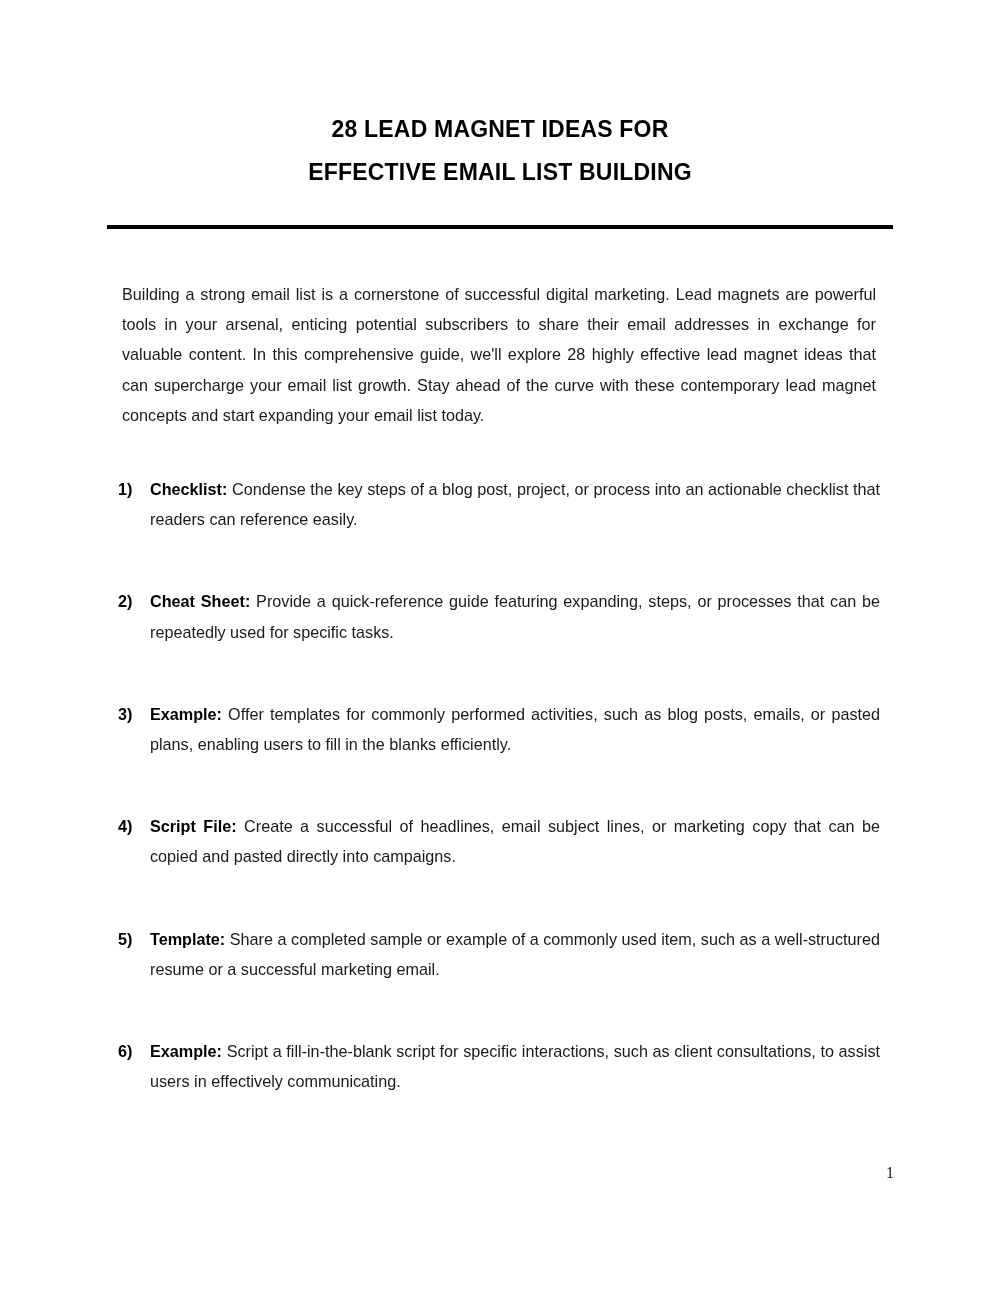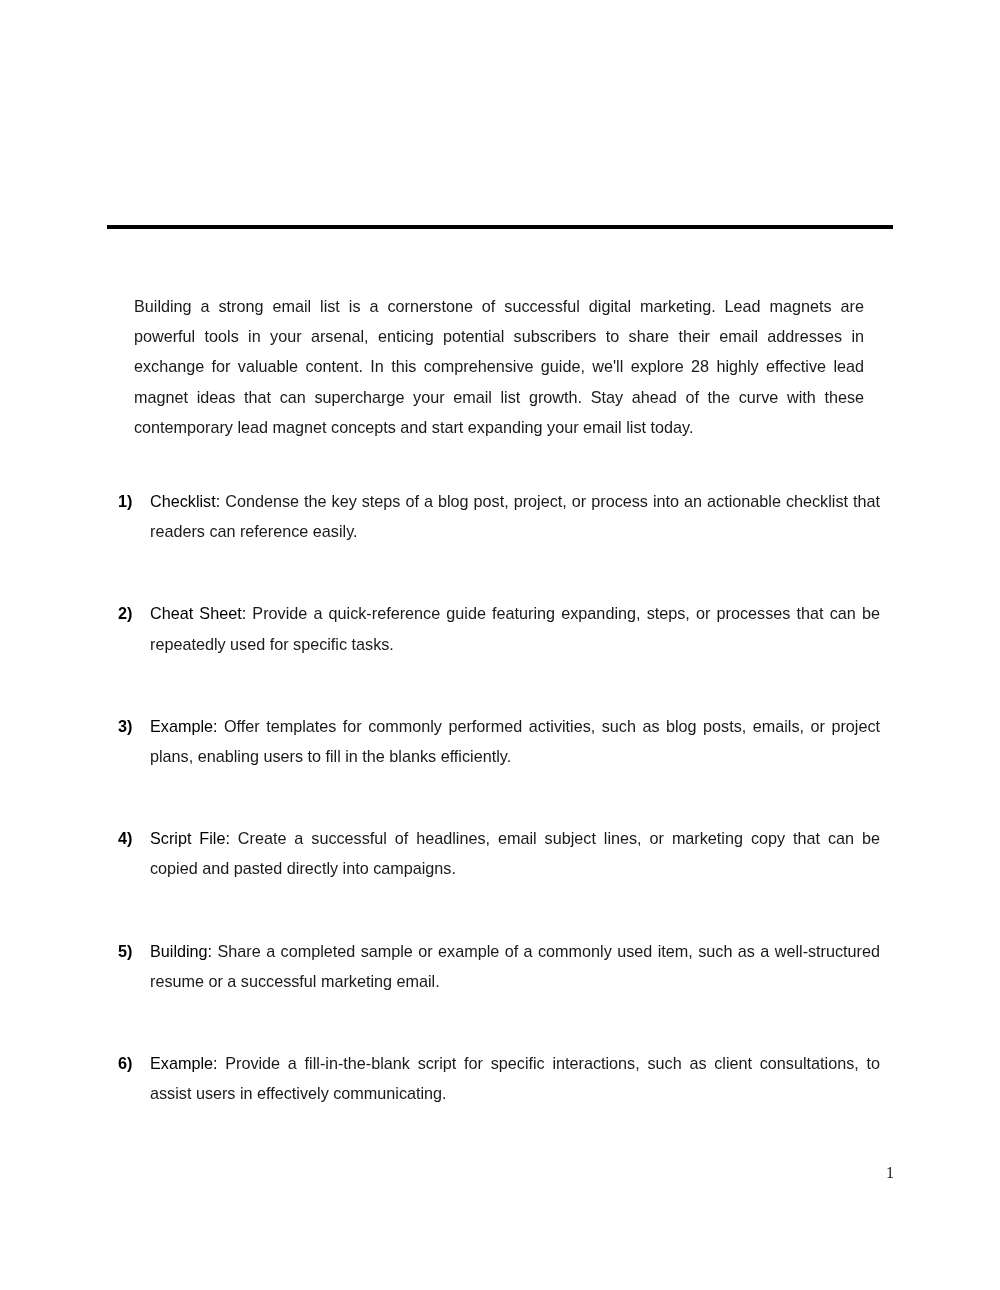--- a/index.html
+++ b/index.html
@@ -52,21 +52,21 @@
     top: 275px;
     left: 118px;
     width: 762px;
   }
 
   .intro {
     font-size: 16.2px;
     line-height: 30.2px;
     text-align: justify;
     text-justify: inter-word;
-    margin: 16px;
+    margin: 4px;
     color: #1a1a1a;
   }
 
   
   .list {
     margin: 0;
     padding: 0;
     list-style: none;
     margin-top: 44px;
   }
@@ -86,21 +86,21 @@
   .item-number {
     position: absolute;
     left: 0;
     top: 0;
     font-weight: bold;
     font-size: 16.2px;
     line-height: 30.2px;
     color: #000000;
   }
   .item-label {
-    font-weight: normal;
+    font-weight: bold;
     color: #000000;
   }
   .item-text {
     font-weight: normal;
     margin-top: 8px;
   }
 
   
   .page-number {
     position: absolute;
@@ -111,45 +111,49 @@
     font-family: "Liberation Serif", serif;
     font-size: 16px;
     color: #1a1a1a;
   }
 </style>
 </head>
 <body>
 
 <div class="page">
 
+  <div class="title-block">
+    <div class="title-line">28 LEAD MAGNET IDEAS FOR</div>
+    <div class="title-line">EFFECTIVE EMAIL LIST BUILDING</div>
+  </div>
 
   <div class="divider"></div>
 
   <div class="content">
 
     <p class="intro">Building a strong email list is a cornerstone of successful digital marketing. Lead magnets are powerful tools in your arsenal, enticing potential subscribers to share their email addresses in exchange for valuable content. In this comprehensive guide, we'll explore 28 highly effective lead magnet ideas that can supercharge your email list growth. Stay ahead of the curve with these contemporary lead magnet concepts and start expanding your email list today.</p>
 
     <ol class="list">
       <li class="list-item">
         <span class="item-number">1)</span><span class="item-label">Checklist:</span><span class="item-text"> Condense the key steps of a blog post, project, or process into an actionable checklist that readers can reference easily.</span>
       </li>
       <li class="list-item">
         <span class="item-number">2)</span><span class="item-label">Cheat Sheet:</span><span class="item-text"> Provide a quick-reference guide featuring expanding, steps, or processes that can be repeatedly used for specific tasks.</span>
       </li>
       <li class="list-item">
-        <span class="item-number">3)</span><span class="item-label">Example:</span><span class="item-text"> Offer templates for commonly performed activities, such as blog posts, emails, or project plans, enabling users to fill in the blanks efficiently.</span>
+        <span class="item-number">3)</span><span class="item-label">Example:</span><span class="item-text"> Offer templates for commonly performed activities, such as blog posts, emails, or pasted plans, enabling users to fill in the blanks efficiently.</span>
       </li>
       <li class="list-item">
         <span class="item-number">4)</span><span class="item-label">Script File:</span><span class="item-text"> Create a successful of headlines, email subject lines, or marketing copy that can be copied and pasted directly into campaigns.</span>
       </li>
       <li class="list-item">
-        <span class="item-number">5)</span><span class="item-label">Building:</span><span class="item-text"> Share a completed sample or example of a commonly used item, such as a well-structured resume or a successful marketing email.</span>
+        <span class="item-number">5)</span><span class="item-label">Template:</span><span class="item-text"> Share a completed sample or example of a commonly used item, such as a well-structured resume or a successful marketing email.</span>
       </li>
       <li class="list-item">
-        <span class="item-number">6)</span><span class="item-label">Example:</span><span class="item-text"> Provide a fill-in-the-blank script for specific interactions, such as client consultations, to assist users in effectively communicating.</span>
+        <span class="item-number">6)</span><span class="item-label">Example:</span><span class="item-text"> Script a fill-in-the-blank script for specific interactions, such as client consultations, to assist users in effectively communicating.</span>
       </li>
     </ol>
 
   </div>
 
   <div class="page-number">1</div>
 
 </div>
 
 </body></html>

